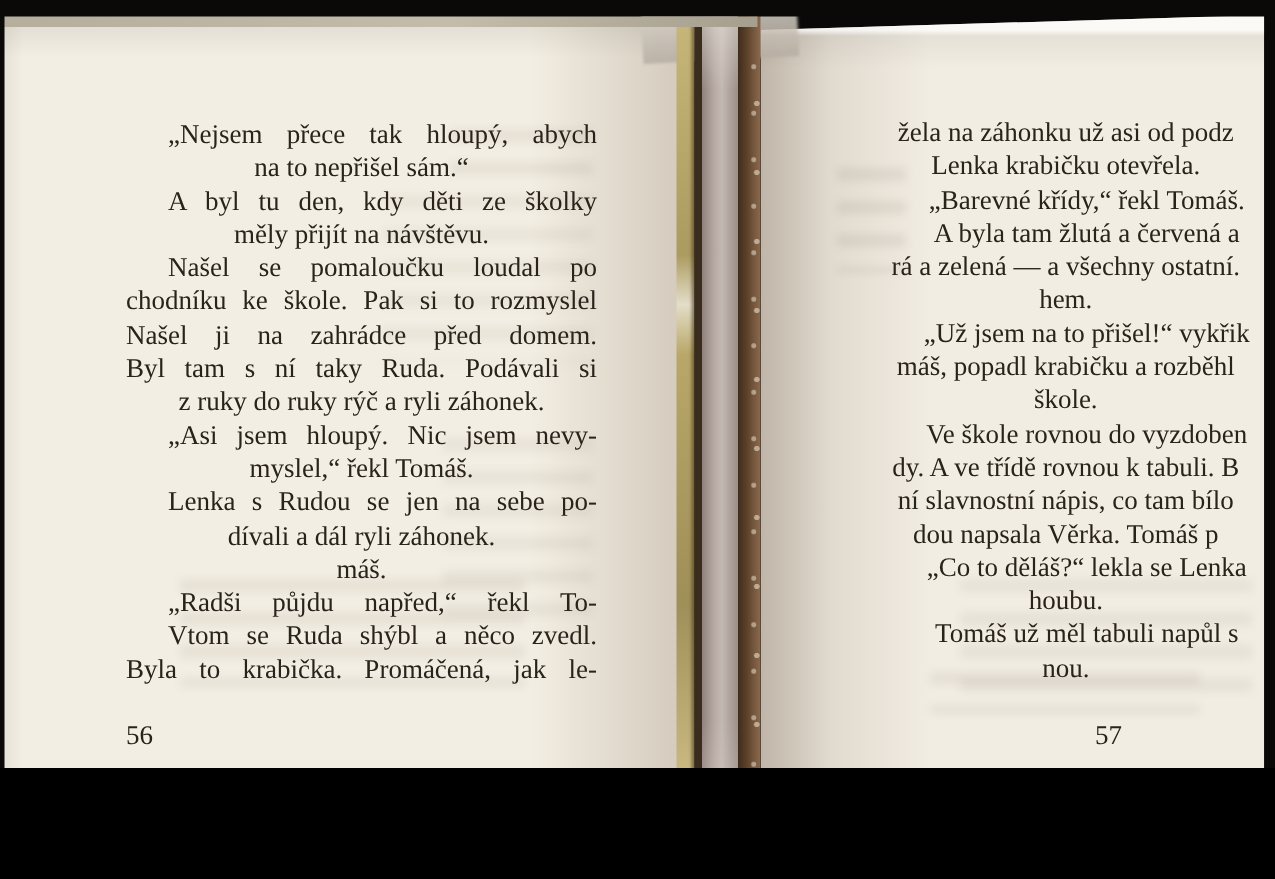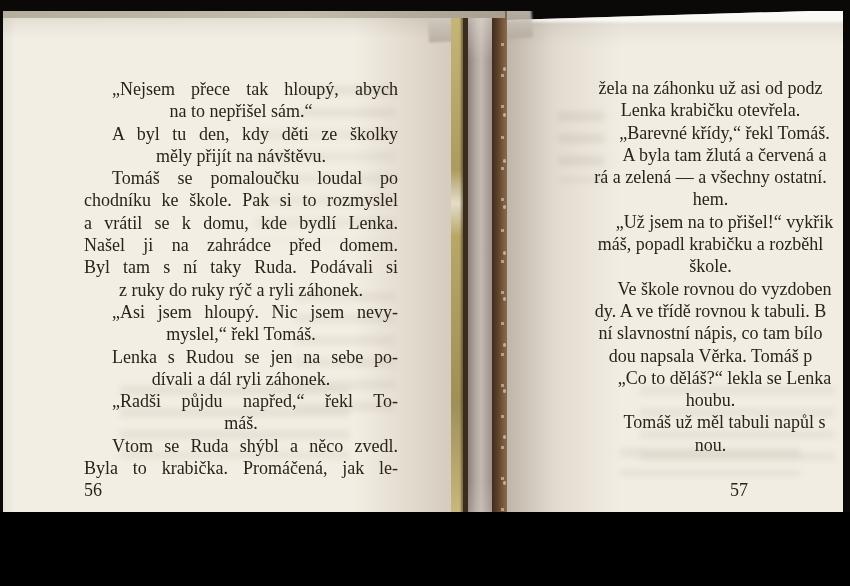--- a/index.html
+++ b/index.html
@@ -106,32 +106,31 @@
   <div class="spine-groove-left"></div>
   <div class="spine-tape"></div>
   <div class="spine-groove-right"></div>
   <div class="spine-speckles"></div>
 
   <div class="textblock textblock-left">
       <div class="line indent just">„Nejsem přece tak hloupý, abych</div>
       <div class="line">na to nepřišel sám.“</div>
       <div class="line indent just">A byl tu den, kdy děti ze školky</div>
       <div class="line">měly přijít na návštěvu.</div>
-      <div class="line indent just">Tomáš se pomaloučku loudal po</div>
+      <div class="line indent just">Našel se pomaloučku loudal po</div>
       <div class="line just">chodníku ke škole. Pak si to rozmyslel</div>
-      <div class="line just">a vrátil se k domu, kde bydlí Lenka.</div>
       <div class="line just">Našel ji na zahrádce před domem.</div>
       <div class="line just">Byl tam s ní taky Ruda. Podávali si</div>
       <div class="line">z ruky do ruky rýč a ryli záhonek.</div>
       <div class="line indent just">„Asi jsem hloupý. Nic jsem nevy-</div>
       <div class="line">myslel,“ řekl Tomáš.</div>
       <div class="line indent just">Lenka s Rudou se jen na sebe po-</div>
       <div class="line">dívali a dál ryli záhonek.</div>
+      <div class="line">máš.</div>
       <div class="line indent just">„Radši půjdu napřed,“ řekl To-</div>
-      <div class="line">máš.</div>
       <div class="line indent just">Vtom se Ruda shýbl a něco zvedl.</div>
       <div class="line just">Byla to krabička. Promáčená, jak le-</div>
     </div>
   <div class="textblock textblock-right">
       <div class="line">žela na záhonku už asi od podz</div>
       <div class="line">Lenka krabičku otevřela.</div>
       <div class="line indent">„Barevné křídy,“ řekl Tomáš.</div>
       <div class="line indent">A byla tam žlutá a červená a</div>
       <div class="line">rá a zelená — a všechny ostatní.</div>
       <div class="line">hem.</div>

